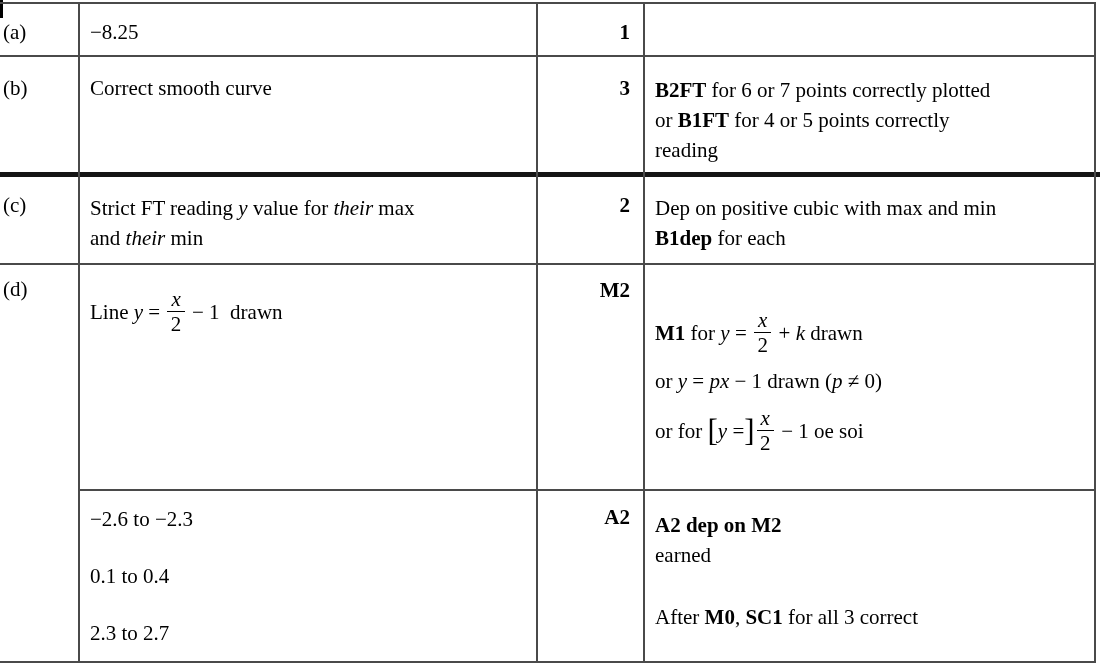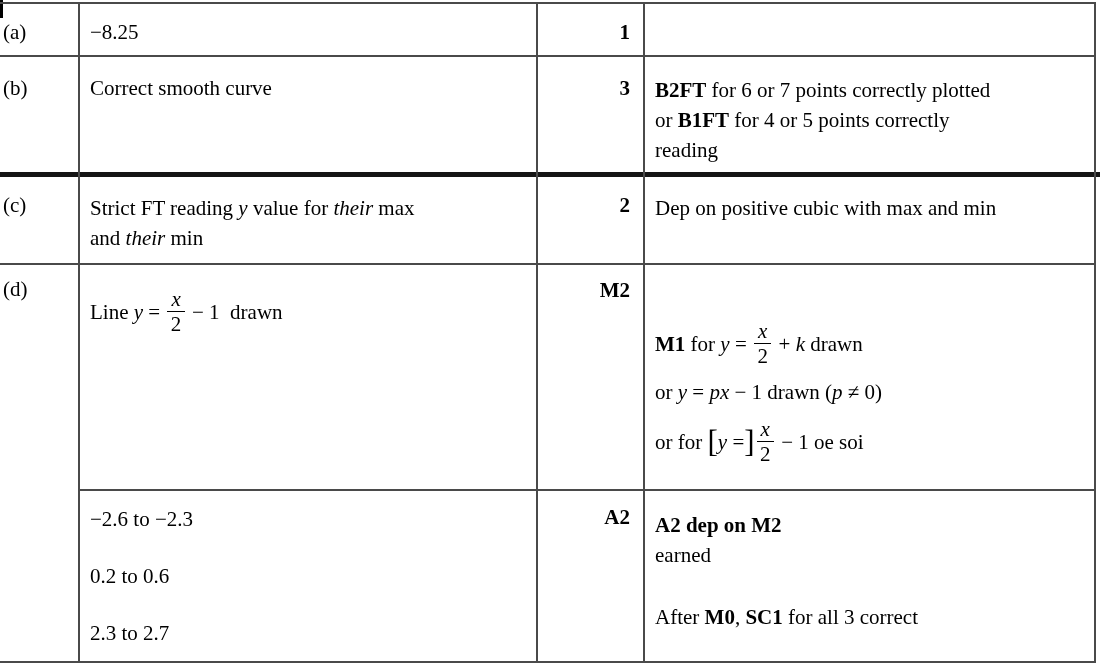--- a/index.html
+++ b/index.html
@@ -73,39 +73,42 @@
       <span>and </span><span class="i">their</span><span> min</span>
     </div>
   </div>
   <div class="cell marks-cell" style="left:536px;top:178px;width:107px;height:85px;padding:15px 13px 0 0">
     <span>2</span>
   </div>
   <div class="cell notes-cell" style="left:643px;top:178px;width:452px;height:85px;padding:15px 10px 0 12px">
     <div class="noteline">
       <span>Dep on positive cubic with max and min</span>
     </div>
+    <div class="noteline">
+      <span class="b">B1dep</span><span> for each</span>
+    </div>
   </div>
 
   <div class="cell part-cell" style="left:0;top:265px;width:78px;height:225px;padding:12px 0 0 3px">
     <span>(d)</span>
   </div>
   <div class="cell answer-cell" style="left:78px;top:265px;width:458px;height:225px;padding:0 12px 0 12px">
     <div class="eqline" style="margin-top:23px">
       <span>Line </span>
         <span class="i">y</span>
         <span> = </span>
         <span class="frac"><span class="fn">x</span><span class="fd">2</span></span>
         <span> − 1  drawn</span>
     </div>
   </div>
   <div class="cell marks-cell" style="left:536px;top:265px;width:107px;height:225px;padding:13px 13px 0 0">
     <span>M2</span>
   </div>
   <div class="cell notes-cell" style="left:643px;top:265px;width:452px;height:225px;padding:0 10px 0 12px">
-    <div class="eqline" style="margin-top:55px">
+    <div class="eqline" style="margin-top:44px">
       <span class="b">M1</span>
         <span> for </span>
         <span class="i">y</span>
         <span> = </span>
         <span class="frac"><span class="fn">x</span><span class="fd">2</span></span>
         <span> + </span>
         <span class="i">k</span>
         <span> drawn</span>
     </div>
     <div class="eqline" style="margin-top:13px">
@@ -126,21 +129,21 @@
         <span class="frac"><span class="fn">x</span><span class="fd">2</span></span>
         <span> − 1 oe soi</span>
     </div>
   </div>
 
   <div class="cell answer-cell" style="left:78px;top:491px;width:538px;height:170px;padding:16px 12px 0 12px">
     <div class="ansline">
       <span>−2.6 to −2.3</span>
     </div>
     <div class="ansline">
-      <span>0.2 to 0.6</span>
+      <span>0.1 to 0.4</span>
     </div>
     <div class="ansline">
       <span>2.3 to 2.7</span>
     </div>
   </div>
   <div class="cell marks-cell" style="left:536px;top:491px;width:107px;height:170px;padding:14px 13px 0 0">
     <span>A2</span>
   </div>
   <div class="cell notes-cell" style="left:643px;top:491px;width:452px;height:170px;padding:19px 10px 0 12px">
     <div class="noteline b">

